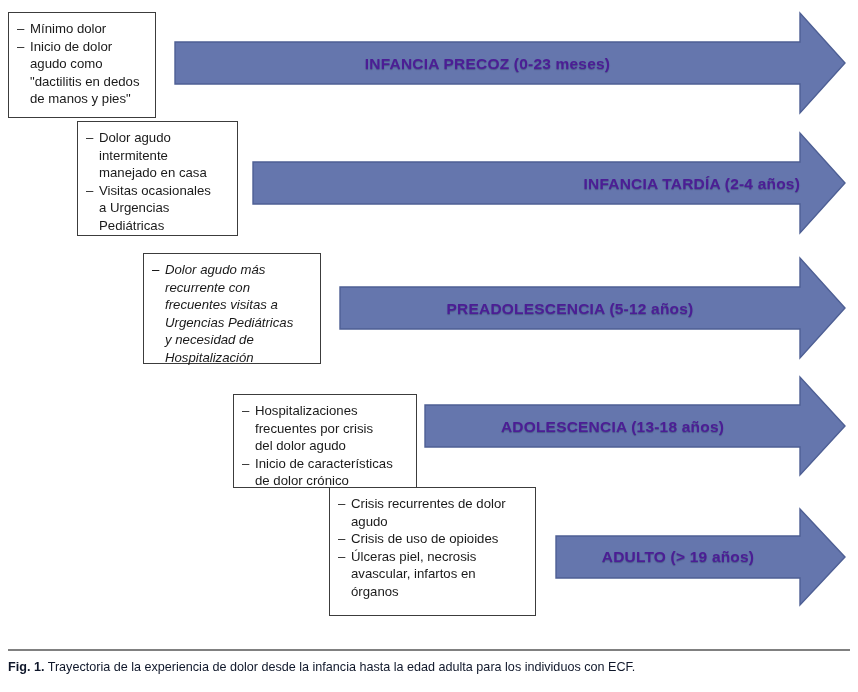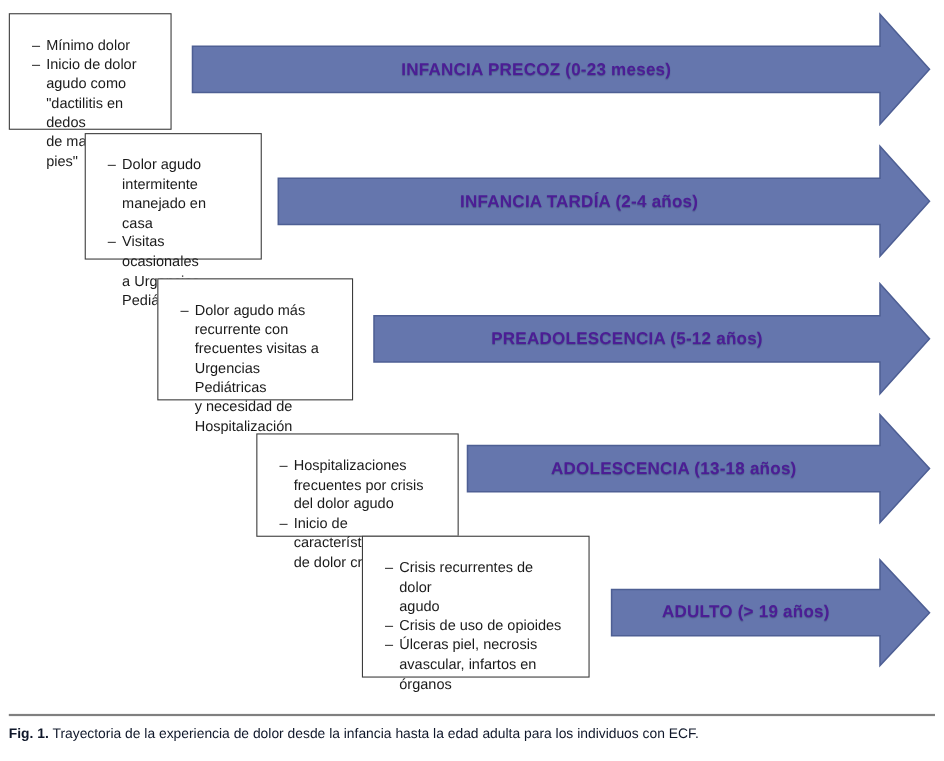--- a/index.html
+++ b/index.html
@@ -26,21 +26,21 @@
     box-sizing: border-box;
     border: 1.5px solid #3c3c3c;
     background: #ffffff;
     padding: 7px 9px 7px 8px;
     font-size: 13.2px;
     line-height: 17.6px;
     color: #1a1a1a;
     z-index: 3;
   }
   .note-list {
-    margin: 12px;
+    margin: 0;
     padding: 0;
     list-style: none;
   }
   .note-list li {
     position: relative;
     padding-left: 13px;
     margin: 0 0 0 0;
     white-space: pre-line;
   }
   .note-list li::before {
@@ -120,23 +120,23 @@
       <li>Visitas ocasionales
 a Urgencias
 Pediátricas</li>
     </ul>
   </div>
   <div class="arrow" style="left:253px; top:133px; width:592px; height:100px;">
     <svg width="592" height="100" viewBox="0 0 592 100" xmlns="http://www.w3.org/2000/svg">
       <polygon points="0,29 547,29 547,0 592,50 547,100 547,71 0,71" fill="#6576ad" stroke="#4e5f94" stroke-width="1.4"></polygon>
     </svg>
   </div>
-  <div class="arrow-label" style="left:253px; top:175px; width:547px; text-align:center;">INFANCIA TARDÍA (2-4 años)</div>
+  <div class="arrow-label" style="left:253px; top:175px; width:547px; text-align:right;">INFANCIA TARDÍA (2-4 años)</div>
 
-  <div class="note-box" style="left:143px; top:253px; width:178px; height:111px;">
+  <div class="note-box" style="left:143px; top:253px; width:178px; height:111px;font-style:italic;">
     <ul class="note-list">
       <li>Dolor agudo más
 recurrente con
 frecuentes visitas a
 Urgencias Pediátricas
 y necesidad de
 Hospitalización</li>
     </ul>
   </div>
   <div class="arrow" style="left:340px; top:258px; width:505px; height:100px;">

